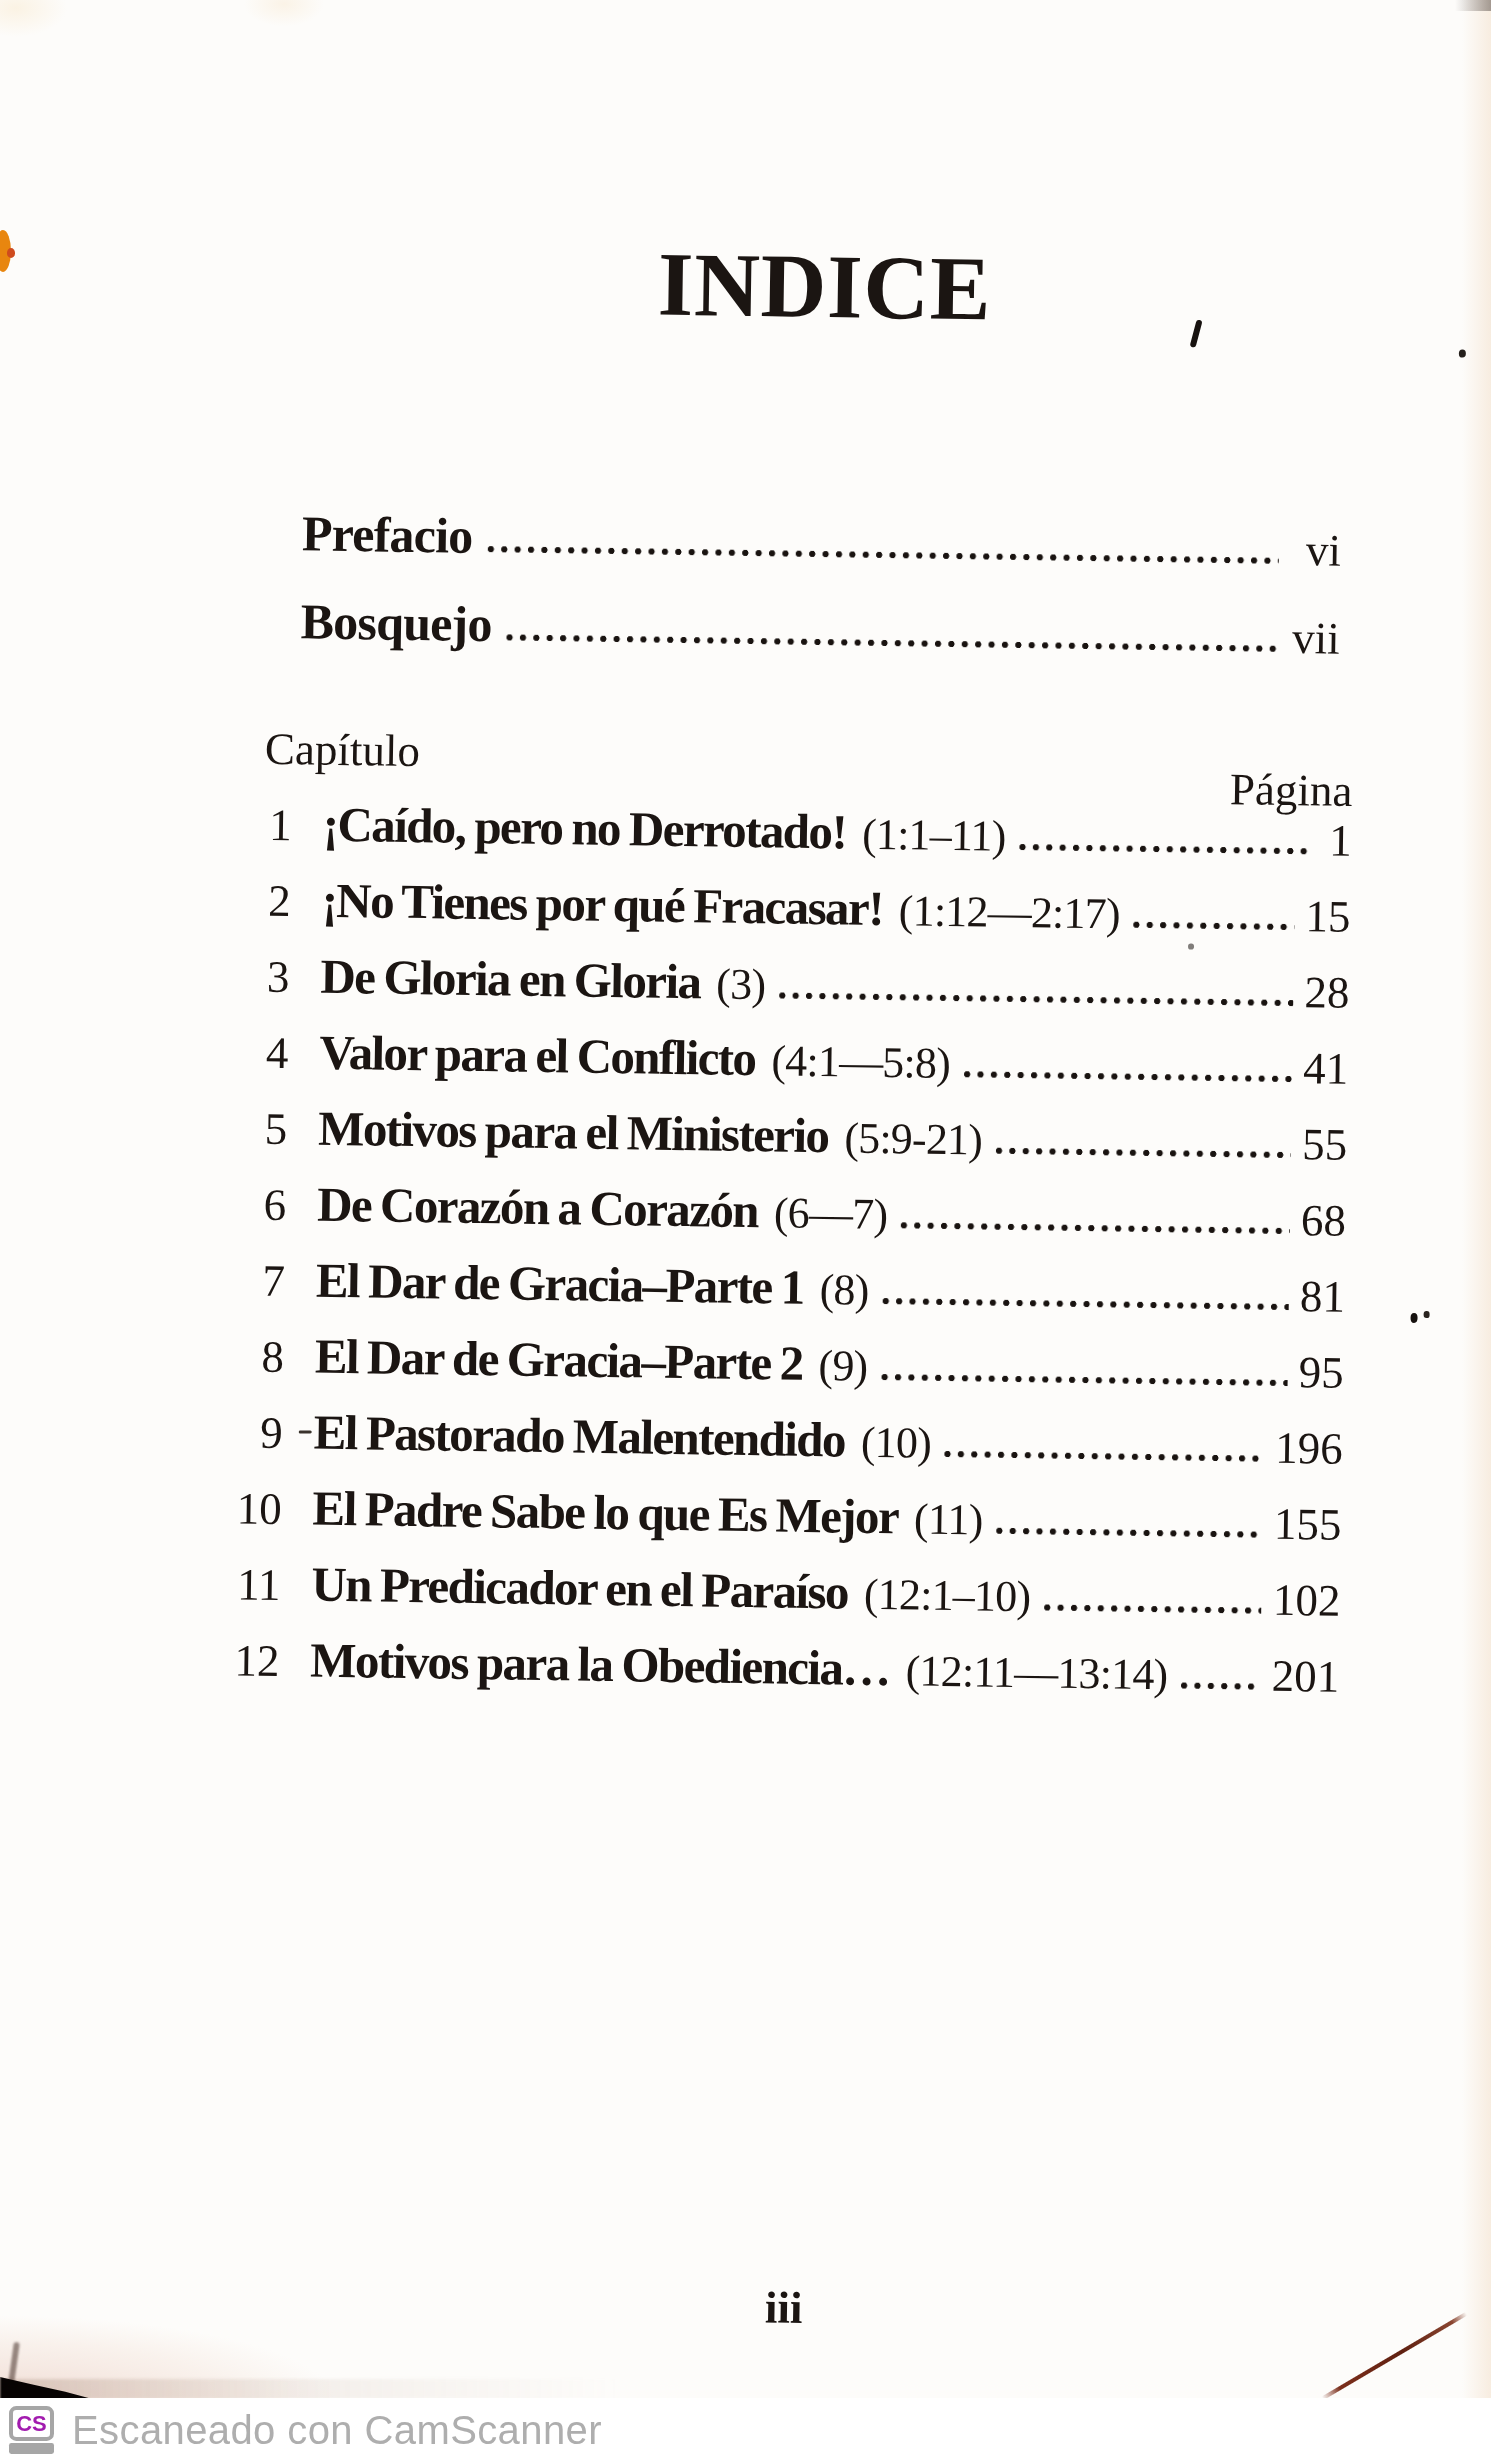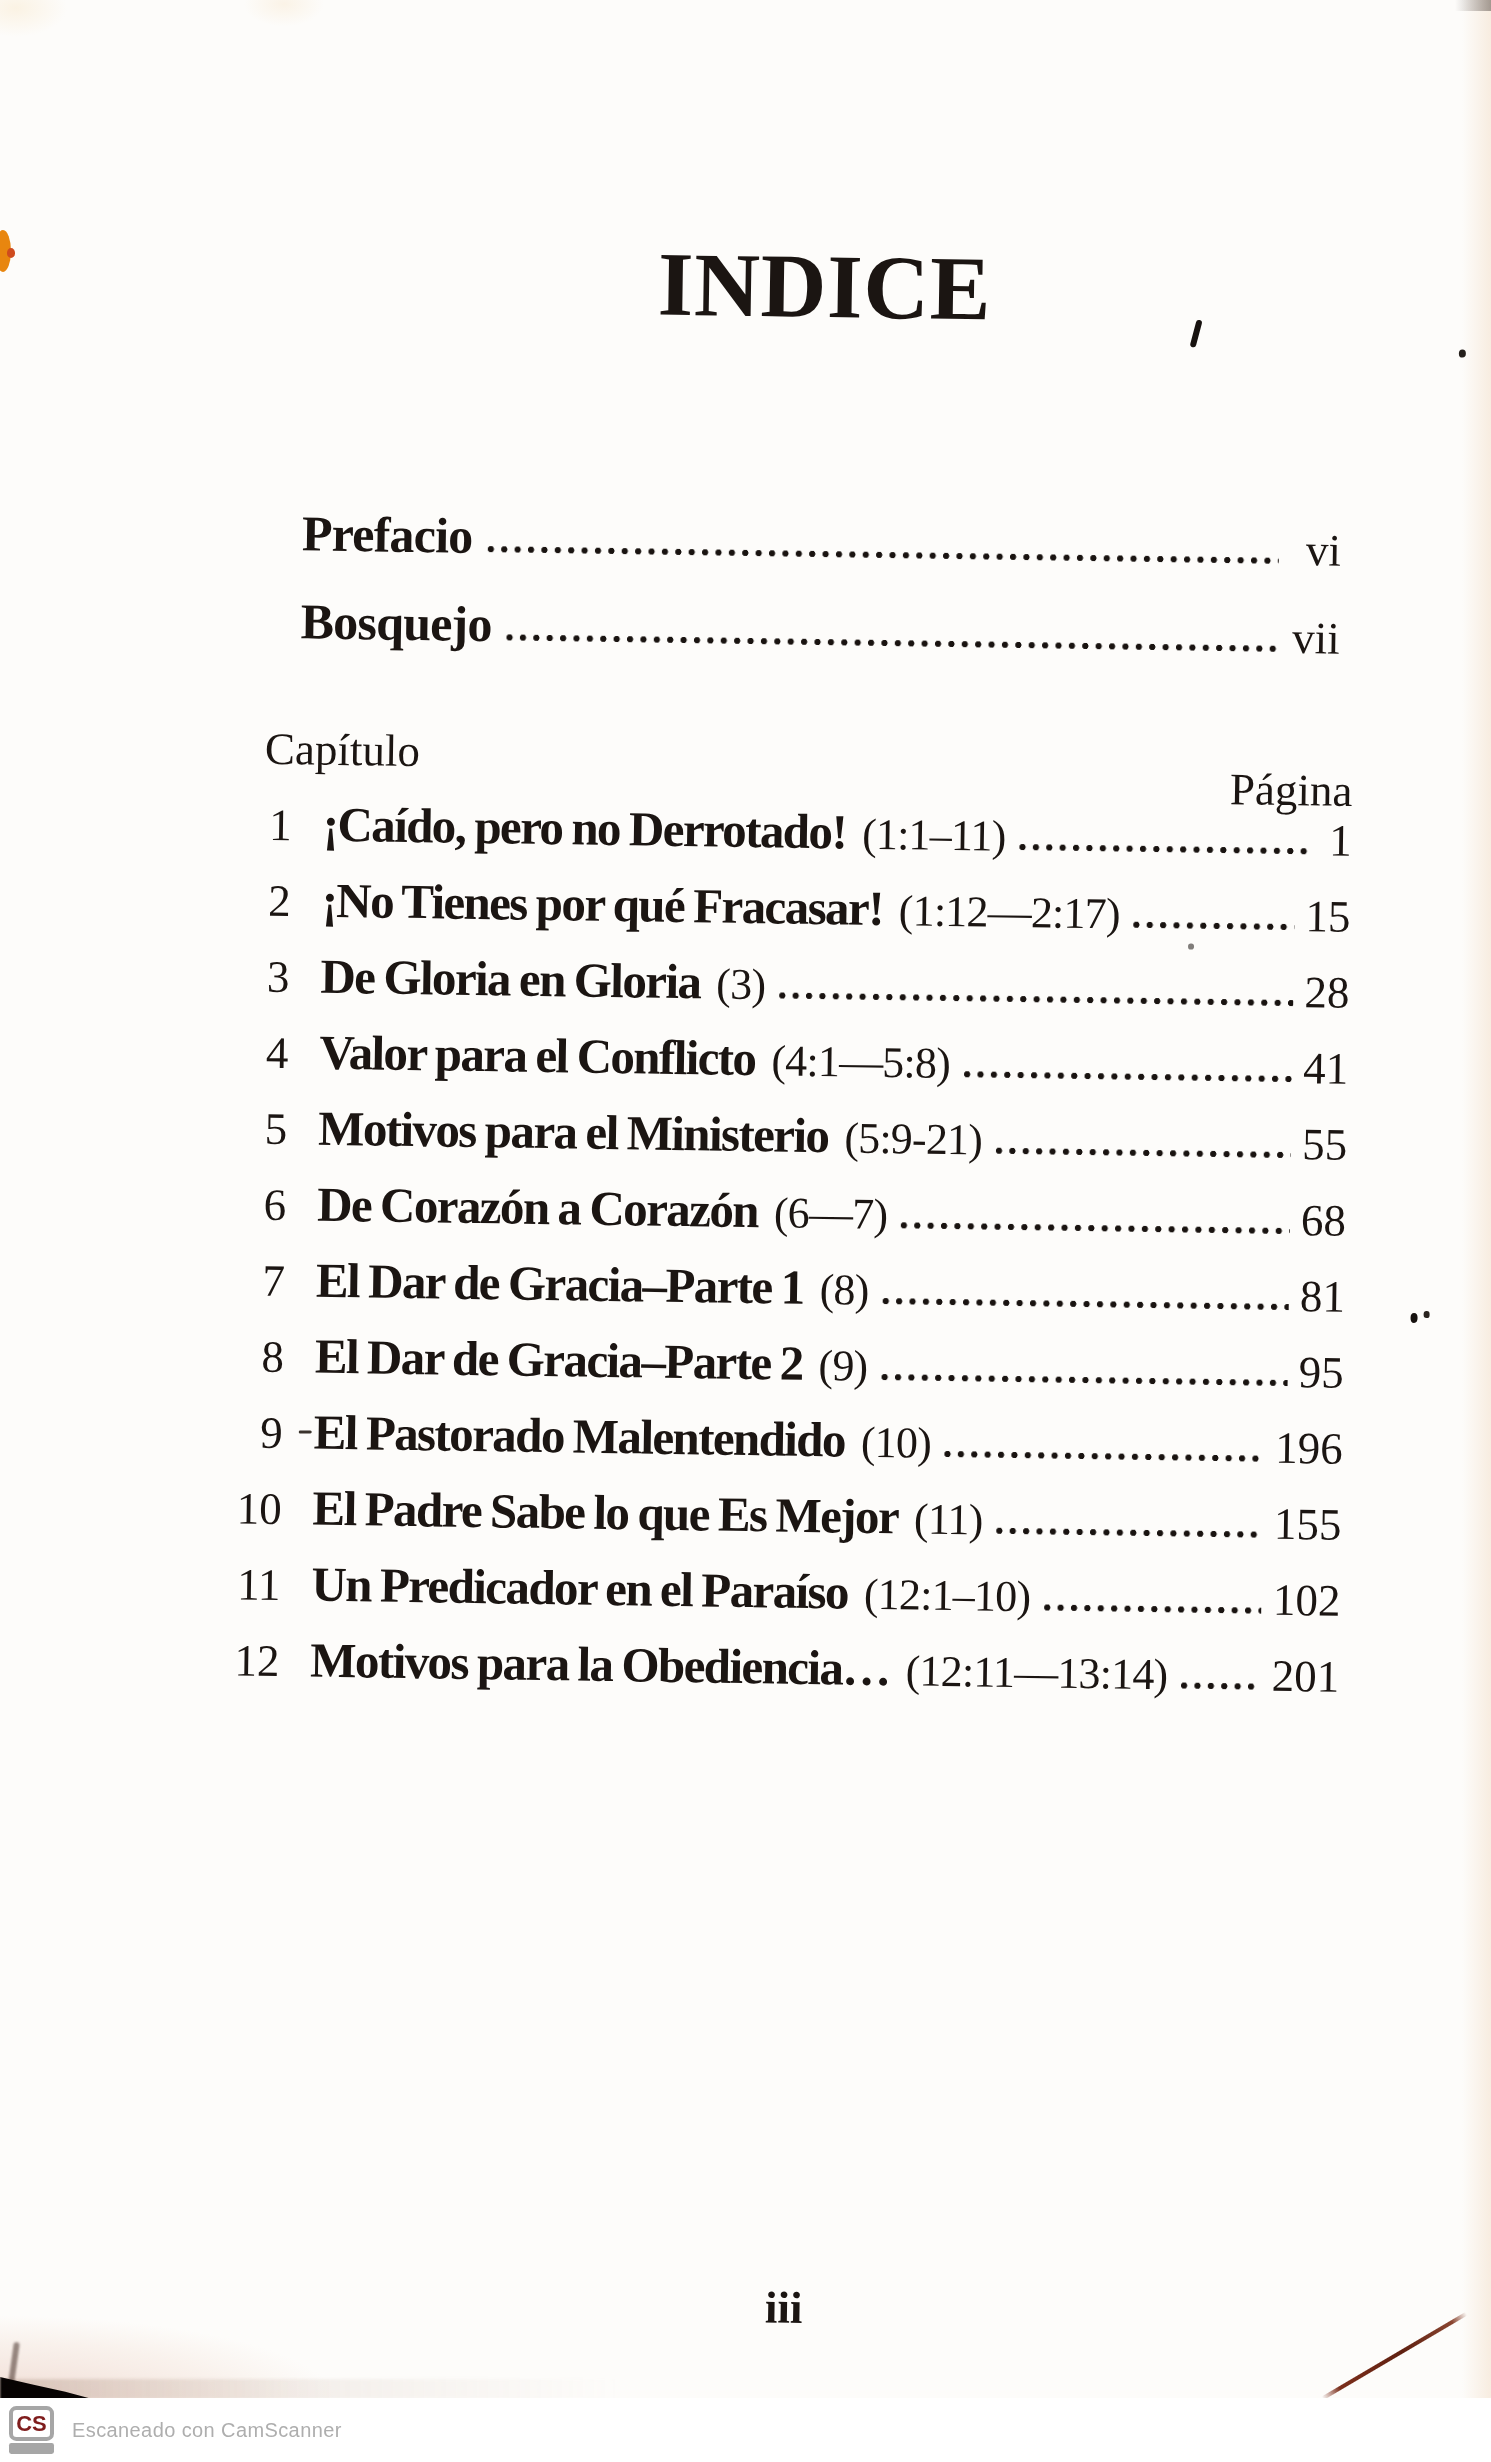--- a/index.html
+++ b/index.html
@@ -74,23 +74,23 @@
   .corner-shadow{position:absolute;left:0;top:2368px;width:96px;height:32px;background:#070302;filter:blur(1px);
     clip-path:polygon(0 28%, 35% 52%, 68% 74%, 100% 100%, 0 100%);}
   .pen-mark{position:absolute;left:1311px;top:2354px;width:167px;height:4px;border-radius:2.4px;transform:rotate(-30.5deg);filter:blur(0.3px);
     background:linear-gradient(90deg, rgba(110,40,25,0) 0%, #7c2f1c 12%, #5f2010 55%, #8a4530 90%, rgba(110,40,25,0) 100%);}
 
   
   .footer{position:absolute;left:0;right:0;bottom:0;height:64px;background:#ffffff;display:flex;align-items:center;z-index:10;
     font-family:"Liberation Sans","DejaVu Sans",sans-serif;}
   .cs-badge{margin-left:9px;flex:none;width:45px;}
   .cs-box{box-sizing:border-box;width:45px;height:35px;border:4px solid #a6a6a6;border-radius:7.3px;display:flex;align-items:center;justify-content:center;}
-  .cs-box span{font-weight:700;font-size:22px;color:#7f1d1d;letter-spacing:0;}
+  .cs-box span{font-weight:700;font-size:22px;color:#a21caf;letter-spacing:0;}
   .cs-bar{width:45px;height:11.4px;background:#a6a6a6;border-radius:2.4px;margin-top:1.6px;}
-  .footer-text{margin-left:18px;font-size:20px;color:#aeaeae;letter-spacing:0.4px;}
+  .footer-text{margin-left:18px;font-size:40px;color:#aeaeae;letter-spacing:0.4px;}
 </style>
 </head>
 <body>
 
 <div class="page">
 
   <div class="scan">
 
     <div class="title">INDICE</div>
 

